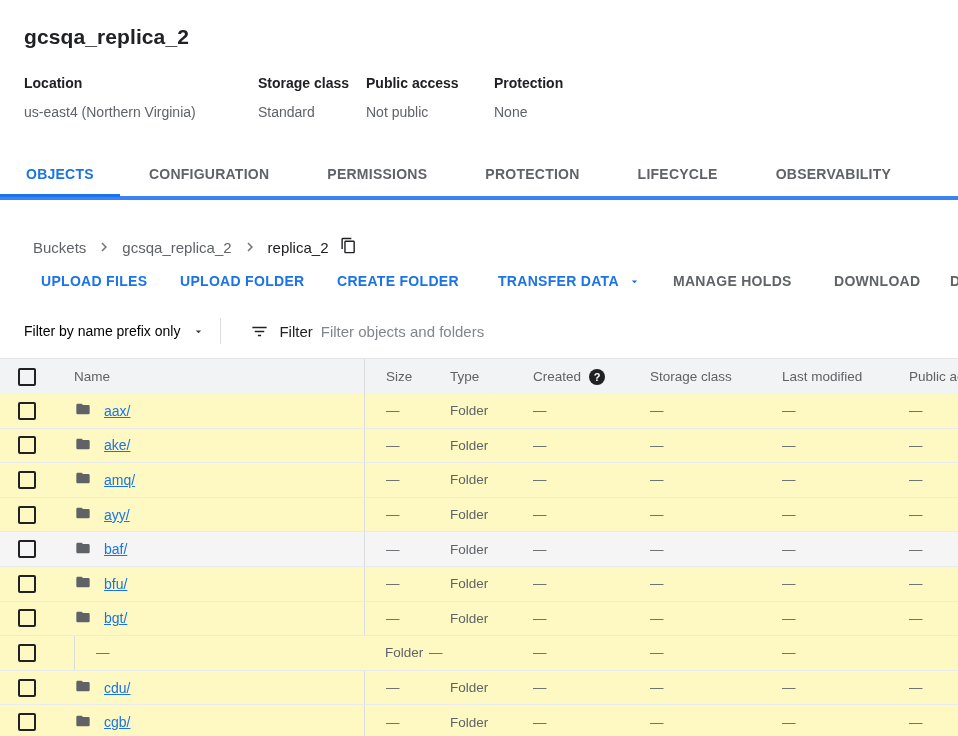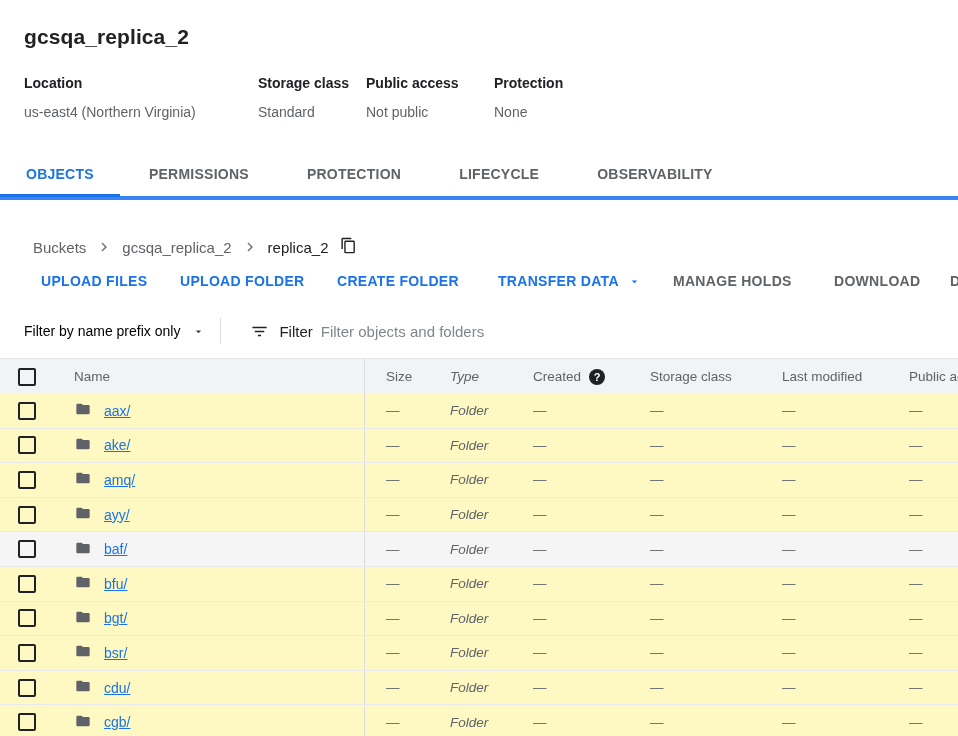--- a/index.html
+++ b/index.html
@@ -56,21 +56,21 @@
   
   .grid { display:grid; grid-template-columns:74px 290px 65px 104px 117px 132px 127px 49px; align-items:center; }
   .thead { background:#f1f3f4; height:36px; border-top:1px solid #e6e6e6; font-size:13.5px; color:#5f6368; }
   .trow { height:34.6px; border-bottom:1px solid #e8eaed; font-size:13.5px; color:#5f6368; background:#fef9c3; }
   .trow.highlight { background:#f5f5f5; }
   .c-check { padding-left:18px; display:flex; align-items:center; height:100%; }
   .checkbox { width:18px; height:18px; border:2px solid #202124; border-radius:2px; background:transparent; cursor:pointer; flex:none; }
   .c-name { display:flex; align-items:center; height:100%; overflow:hidden; }
   .c-name .name-link { margin-left:12px; color:#1a73e8; text-decoration:underline; font-size:14px; cursor:pointer; }
   .c-size { border-left:1px solid #dadce0; padding-left:21px; height:100%; display:flex; align-items:center; }
-  .c-type { padding-left:21px;font-style:italic; }
+  .c-type { padding-left:21px; }
   .c-created { display:flex; align-items:center; }
   .help-badge { width:16px; height:16px; border-radius:50%; background:#202124; color:#fff; font-size:11px;
     font-weight:700; display:inline-flex; align-items:center; justify-content:center; margin-left:8px; }
   .c-plain { white-space:nowrap; overflow:hidden; }
   .folder-svg { flex:none; }
 </style>
 </head>
 <body>
 
 <div class="bucket-header">
@@ -90,20 +90,21 @@
     </div>
     <div class="meta-col">
       <div class="m-label">Protection</div>
       <div class="m-value">None</div>
     </div>
   </div>
 </div>
 
 <div class="tabs" id="tabs">
     <div class="tab active">OBJECTS</div>
+    <div class="tab">CONFIGURATION</div>
     <div class="tab">PERMISSIONS</div>
     <div class="tab">PROTECTION</div>
     <div class="tab">LIFECYCLE</div>
     <div class="tab">OBSERVABILITY</div>
   </div>
 
 <div class="breadcrumb" id="breadcrumb">
     <span class="crumb">Buckets</span>
     <span class="crumb-chevron">
       <svg width="18" height="18" viewBox="0 0 24 24" fill="#757575">
@@ -305,26 +306,20 @@
         <div class="c-type">Folder</div>
         <div class="c-created c-plain">—</div>
         <div class="c-plain">—</div>
         <div class="c-plain">—</div>
         <div class="c-plain">—</div>
       </div>
       <div class="grid trow">
         <div class="c-check">
           <span class="checkbox"></span>
         </div>
-        <div class="c-name">
-          <span><svg class="folder-svg" width="18" height="16" viewBox="0 0 24 24" fill="#5f6368">
-              <path d="M10 4H4c-1.1 0-2 .9-2 2v12c0 1.1.9 2 2 2h16c1.1 0 2-.9 2-2V8c0-1.1-.9-2-2-2h-8l-2-2z"></path>
-            </svg></span>
-          <a class="name-link">bsr/</a>
-        </div>
         <div class="c-size">—</div>
         <div class="c-type">Folder</div>
         <div class="c-created c-plain">—</div>
         <div class="c-plain">—</div>
         <div class="c-plain">—</div>
         <div class="c-plain">—</div>
       </div>
       <div class="grid trow">
         <div class="c-check">
           <span class="checkbox"></span>

